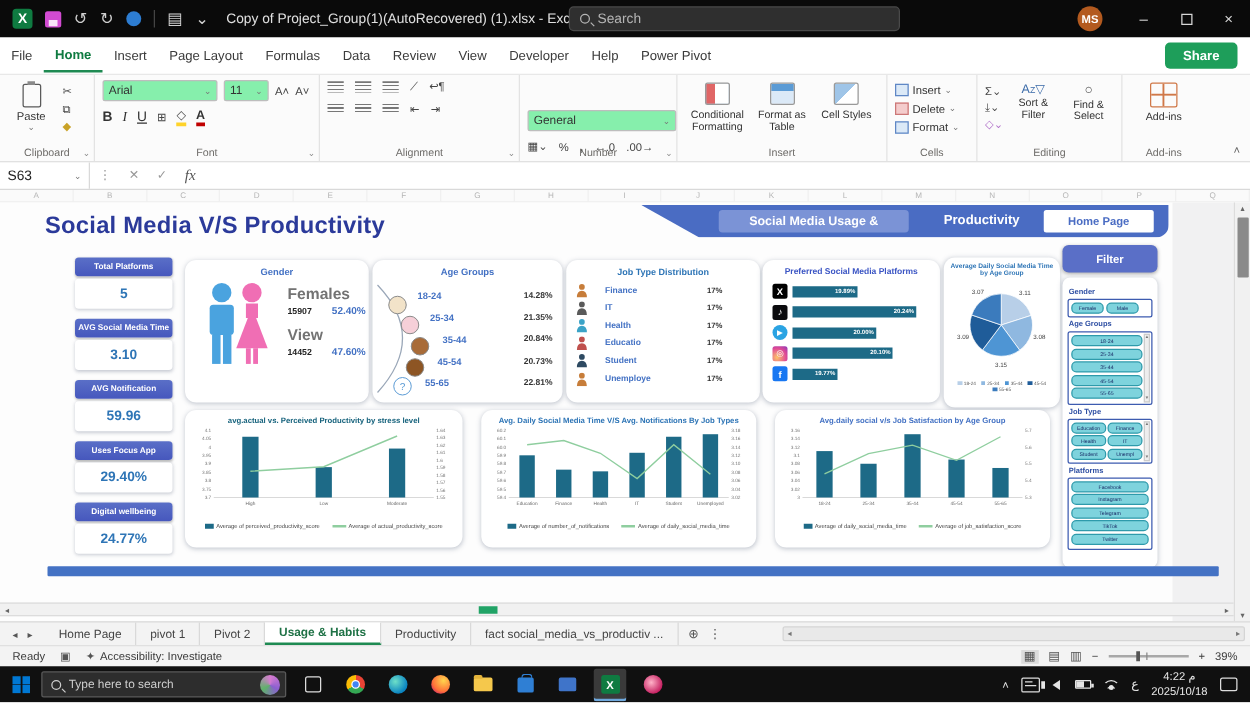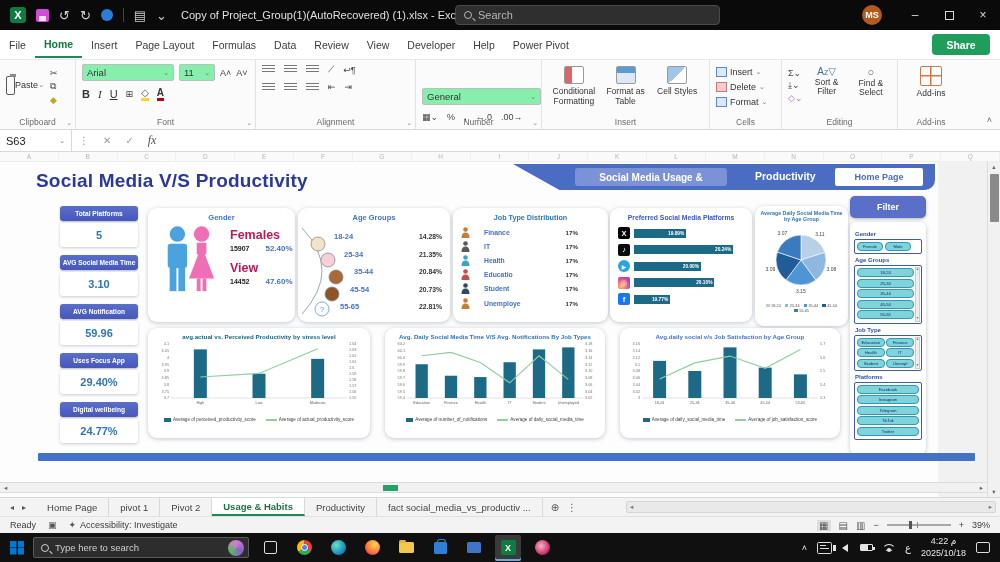--- a/index.html
+++ b/index.html
@@ -28,21 +28,21 @@
   .menubar { position:absolute; left:0; top:30px; width:1000px; height:30px; background:#fff; display:flex; align-items:center; border-bottom:1px solid #e8e8e8; }
   .mtab { padding:6px 9px; font-size:10.5px; color:#3b3b3b; white-space:nowrap; }
   .mtab.active { color:#0f7b41; font-weight:bold; border-bottom:2.5px solid #1e8a52; }
   .share-btn { position:absolute; right:10px; top:4px; width:58px; height:21px; background:#1e9e5a; color:#fff; border-radius:4px; display:flex; align-items:center; justify-content:center; gap:4px; font-size:10.5px; font-weight:bold; }
 
   
   .ribbon { position:absolute; left:0; top:60px; width:1000px; height:70px; background:#fbfbfb; border-bottom:1px solid #d9d9d9; display:flex; }
   .rgroup { position:relative; height:100%; border-right:1px solid #e3e3e3; padding:4px 6px 14px 6px; }
   .glabel { position:absolute; bottom:2px; left:0; right:0; text-align:center; font-size:8.5px; color:#6d6b68; }
   .launcher { position:absolute; bottom:2px; right:3px; font-size:7px; color:#8a8a8a; }
-  .paste-big { width:38px; display:flex; flex-direction:row; align-items:center; font-size:9px; color:#333; }
+  .paste-big { width:38px; display:flex; flex-direction:column; align-items:center; font-size:9px; color:#333; }
   .clip { width:15px; height:19px; border:1.5px solid #5a5a5a; border-radius:2px; position:relative; margin:3px 0 2px; }
   .clip:before { content:""; position:absolute; left:3px; top:-3px; width:6px; height:3px; background:#8a8a8a; }
   .rcol { display:flex; flex-direction:column; gap:3px; justify-content:flex-start; padding-top:4px; }
   .rrow { display:flex; align-items:center; gap:5px; }
   .rsmall { font-size:9px; color:#444; }
   .combo { height:17px; border:1px solid #bdbdbd; background:#86efac; border-radius:2px; font-size:9.5px; color:#333; display:flex; align-items:center; justify-content:space-between; padding:0 4px; }
   .fmt-b { font-weight:bold; font-size:11px; color:#333; }
   .fmt-i { font-style:italic; font-size:11px; color:#333; font-family:"Liberation Serif",serif; }
   .fmt-u { text-decoration:underline; font-size:11px; color:#333; }
   .a-col { font-size:10px; font-weight:bold; color:#333; border-bottom:3px solid #c00000; line-height:11px; }
@@ -88,21 +88,21 @@
   .kpi { margin-bottom:8px; }
   .kpi-h { height:15px; background:linear-gradient(#5a6fc7,#4657bd); border-radius:3px; color:#fff; font-size:6.6px; font-weight:bold; display:flex; align-items:center; justify-content:center; box-shadow:0 1px 2px rgba(0,0,0,.25); }
   .kpi-v { height:24px; background:#fff; border-radius:3px; margin-top:2px; color:#2e75b6; font-size:11px; font-weight:bold; display:flex; align-items:center; justify-content:center; box-shadow:0 1px 3px rgba(120,130,150,.4); }
 
   
   .gender-card { left:148px; top:46px; width:147px; height:114px; padding-top:5px; }
   .gender-card .card-title { font-size:7.5px; color:#4472c4; }
   .gender-flex { display:flex; margin-top:2px; }
   .gender-fig { margin-left:12px; }
   .gender-col { margin-left:12px; padding-top:4px; }
-  .g-name { font-size:12.5px; font-weight:bold; color:#be185d; }
+  .g-name { font-size:12.5px; font-weight:bold; color:#737373; }
   .g-nums { display:flex; align-items:baseline; margin:2px 0 8px; }
   .g-count { font-size:7px; font-weight:bold; color:#222; }
   .g-pct { font-size:8px; font-weight:bold; color:#4472c4; margin-left:16px; }
 
   
   .age-card { left:298px; top:46px; width:152px; height:114px; padding-top:5px; }
   .age-card .card-title { font-size:7.5px; color:#4472c4; }
   .age-rows { position:absolute; left:36px; right:8px; top:20px; }
   .age-row { display:flex; align-items:center; height:17.5px; }
   .age-label { font-size:7.5px; font-weight:bold; color:#4472c4; }
@@ -193,21 +193,21 @@
   .zoom-thumb { position:absolute; left:22px; top:-3px; width:3px; height:8px; background:#555; }
   .zoom-mid { position:absolute; left:30px; top:-2px; width:1px; height:6px; background:#888; }
 
   
   .taskbar { position:absolute; left:0; top:533px; width:1000px; height:29px; background:#101010; display:flex; align-items:center; }
   .win-ic { width:14px; height:14px; margin:0 9px 0 10px; background:
      linear-gradient(#0078d4 0 0) 0 0/6.5px 6.5px no-repeat,
      linear-gradient(#0078d4 0 0) 7.5px 0/6.5px 6.5px no-repeat,
      linear-gradient(#0078d4 0 0) 0 7.5px/6.5px 6.5px no-repeat,
      linear-gradient(#0078d4 0 0) 7.5px 7.5px/6.5px 6.5px no-repeat; }
-  .tb-searchbox { width:216px; height:21px; background:#2d2d2d; border:1px solid #5a5a5a; border-radius:2px; display:flex; align-items:center; gap:6px; padding:0 4px 0 7px; color:#cfcfcf; font-size:9.5px; }
+  .tb-searchbox { width:196px; height:21px; background:#2d2d2d; border:1px solid #5a5a5a; border-radius:2px; display:flex; align-items:center; gap:6px; padding:0 4px 0 7px; color:#cfcfcf; font-size:9.5px; }
   .tb-searchbox .lens { border-color:#cfcfcf; }
   .tb-searchbox .lens:after { background:#cfcfcf; }
   .flower { margin-left:auto; width:16px; height:16px; border-radius:50%; background:conic-gradient(#d77bd0,#8a5fd0,#5fb36a,#d77bd0); }
   .task-ic { width:26px; height:26px; margin-left:8px; display:flex; align-items:center; justify-content:center; border-radius:2px; }
   .task-ic.active { background:#3a3a3a; box-shadow:inset 0 -2px 0 #6fa8dc; }
   .ti-taskview { width:13px; height:13px; border:1.5px solid #ddd; border-radius:2px; }
   .ti-chrome { width:15px; height:15px; border-radius:50%; background:conic-gradient(#ea4335 0 33%,#34a853 0 66%,#fbbc05 0 100%); position:relative; }
   .ti-chrome:after { content:""; position:absolute; left:4px; top:4px; width:7px; height:7px; border-radius:50%; background:#4285f4; border:1.5px solid #fff; box-sizing:border-box; }
   .ti-edge { width:15px; height:15px; border-radius:50%; background:radial-gradient(circle at 35% 35%,#6ee0c8,#0a84c1 70%); }
   .ti-ff { width:15px; height:15px; border-radius:50%; background:radial-gradient(circle at 65% 30%,#ffd54d,#ff7139 60%,#b5007f); }

